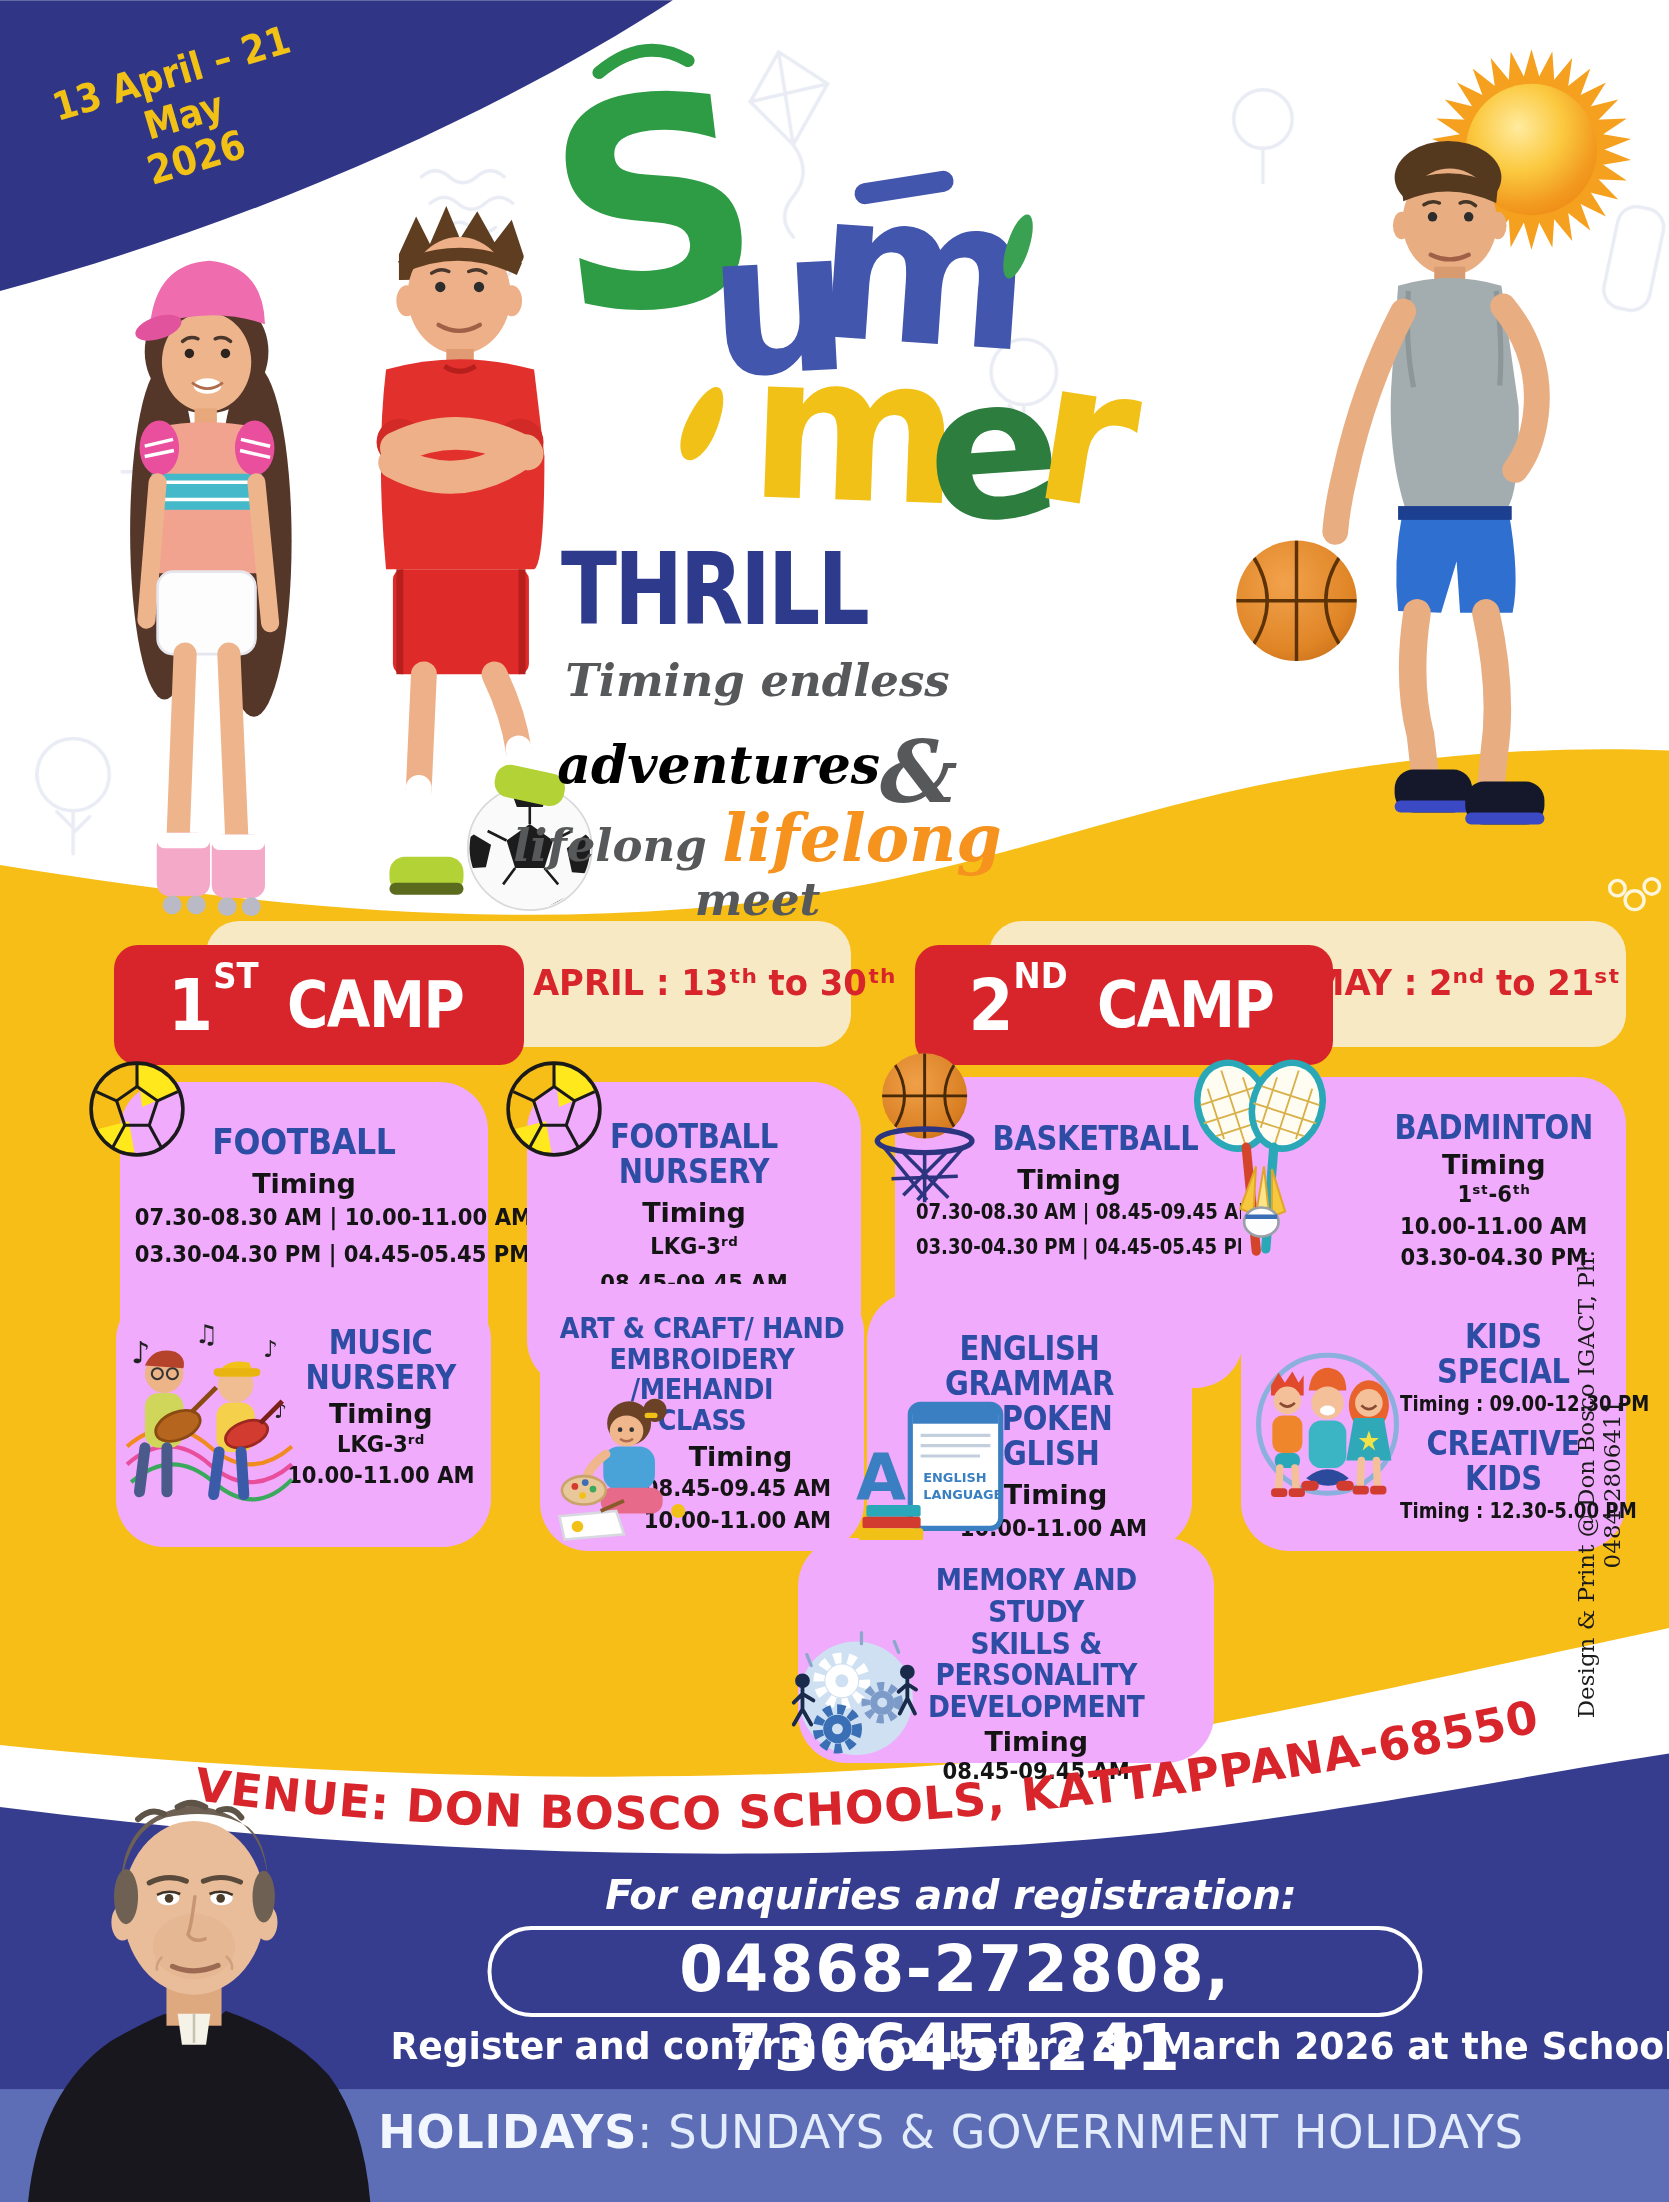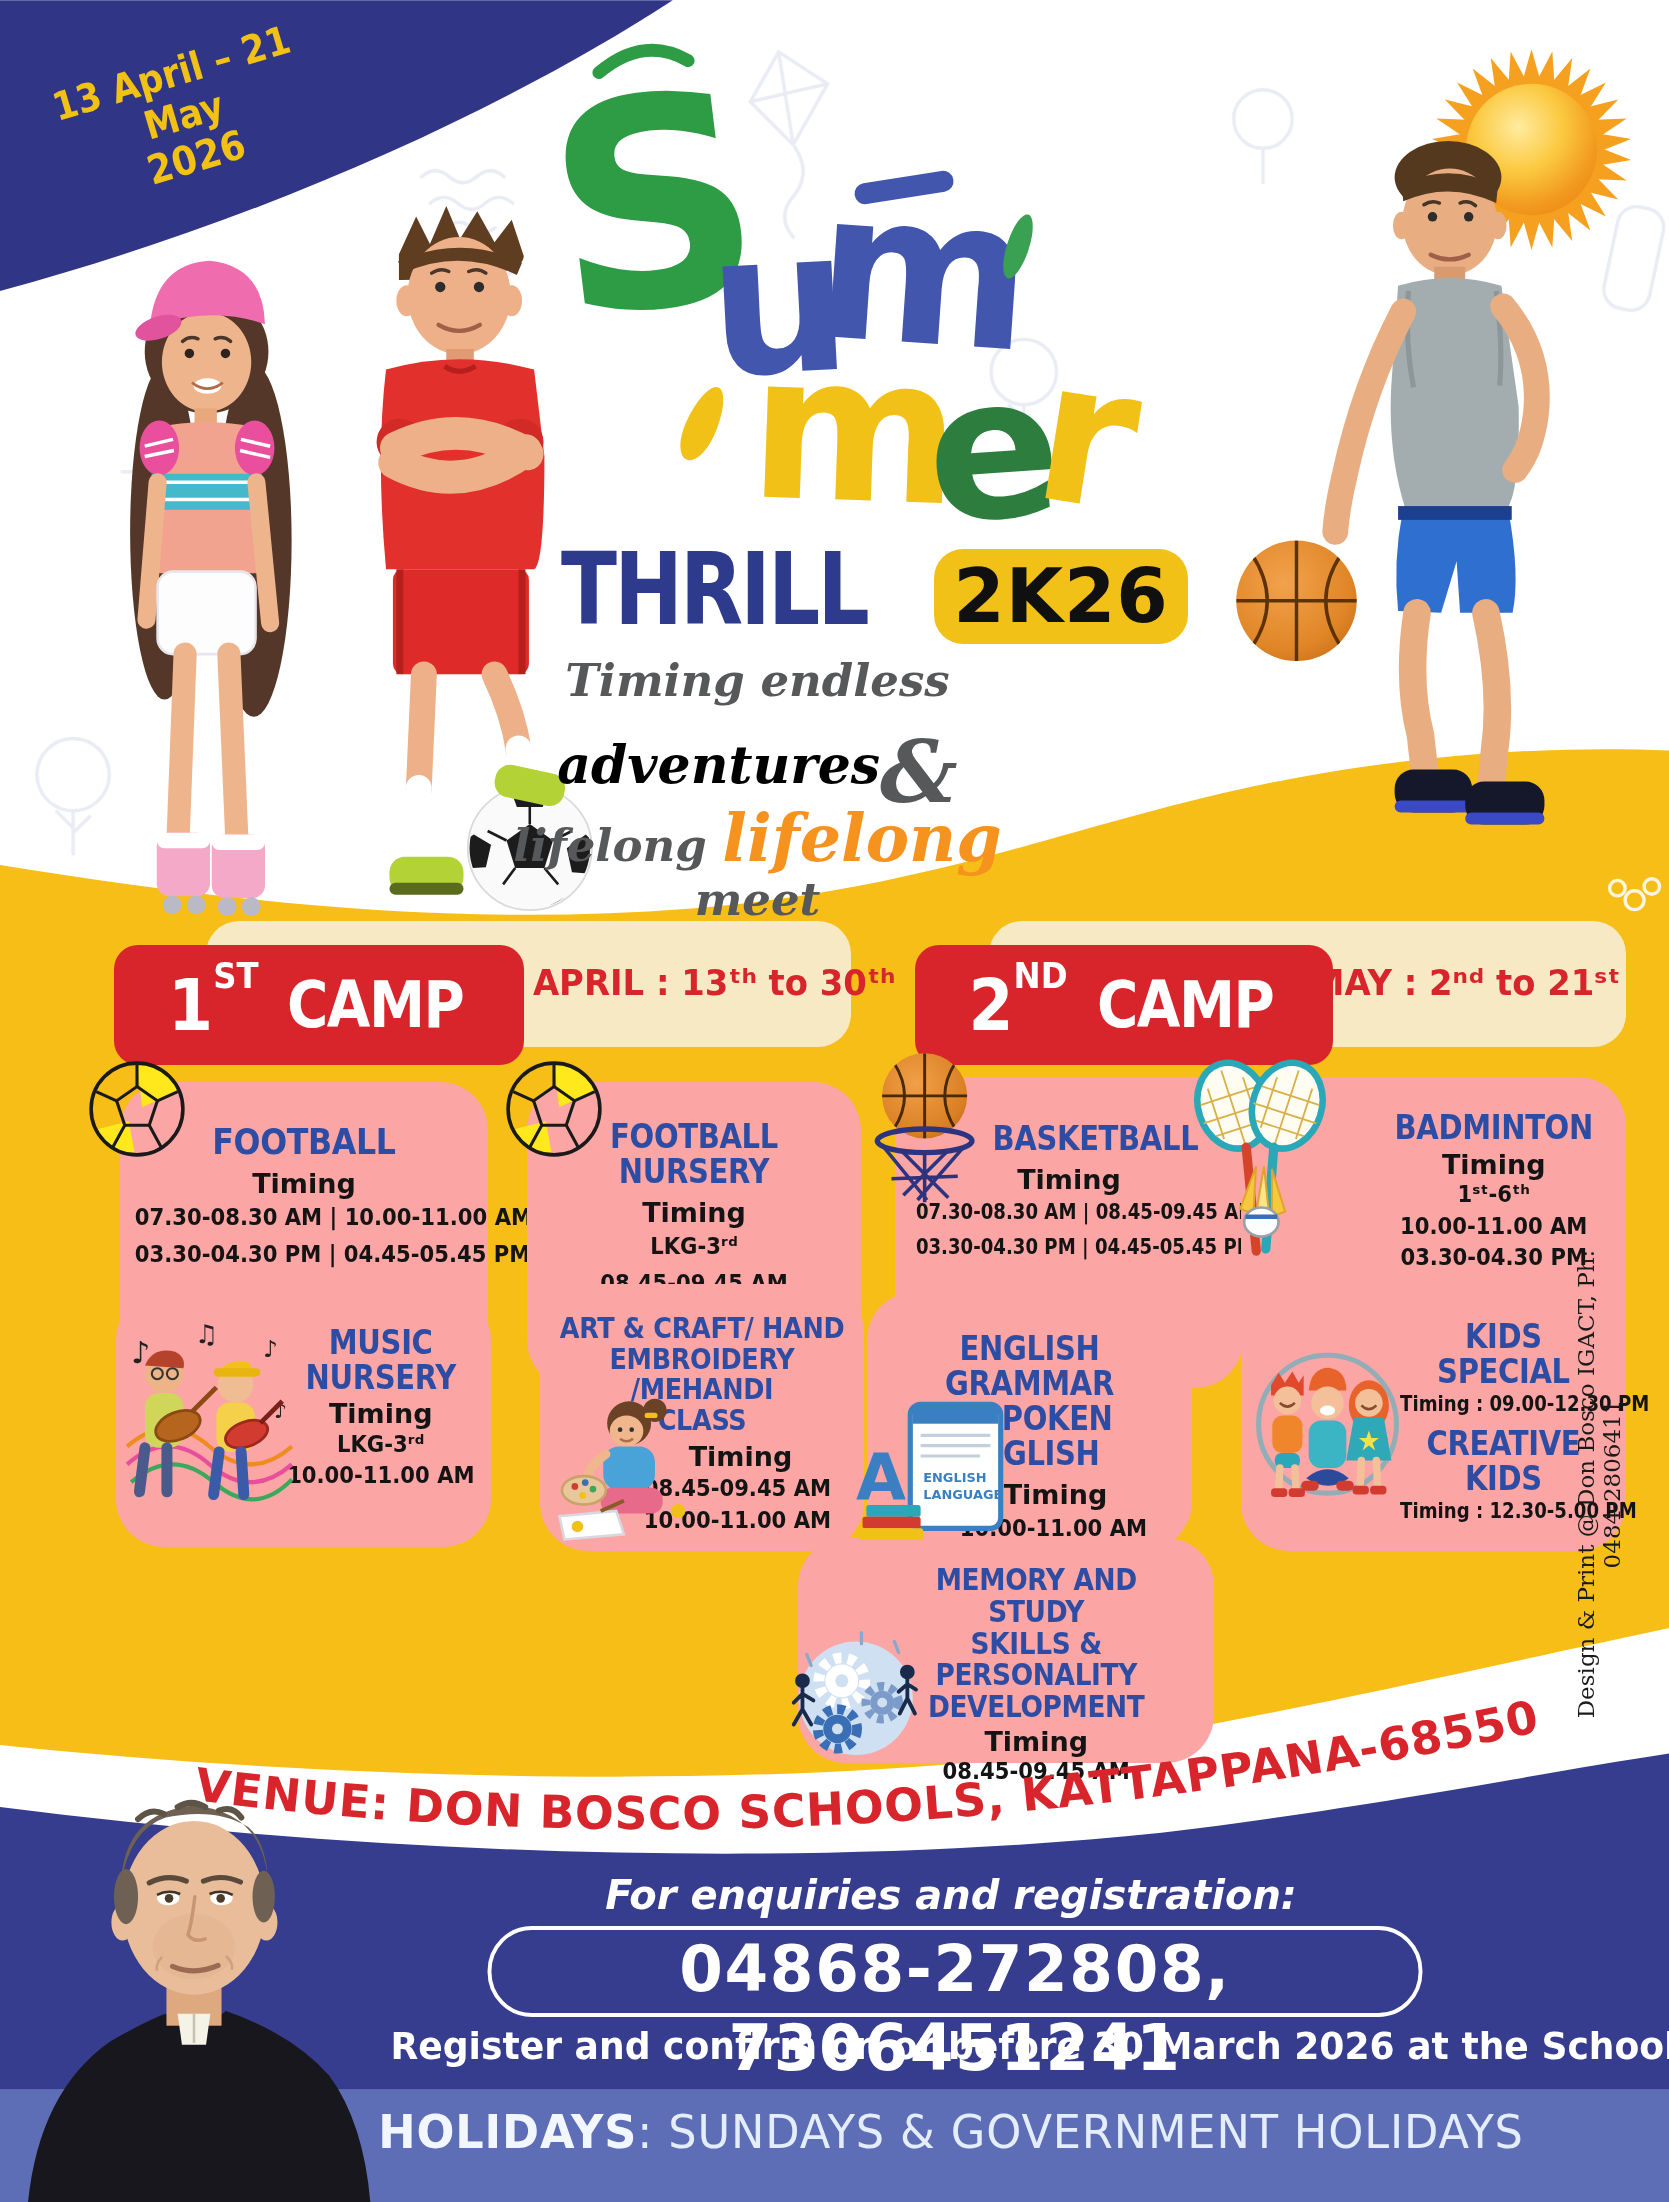--- a/index.html
+++ b/index.html
@@ -37,21 +37,21 @@
   .cream-bar{position:absolute;background:#f7e9c4;border-radius:33px;height:126px;}
   .red-box{position:absolute;background:#d7252b;border-radius:24px;height:120px;color:#fff;
     display:flex;align-items:center;justify-content:center;font-weight:900;}
   .red-box .num{font-size:72px;transform:scaleX(.9);}
   .red-box .sup-ord{font-size:36px;vertical-align:.55em;position:relative;top:-22.4px;}
   .red-box .word{font-size:64px;margin-left:12px;transform:scaleX(.88);letter-spacing:-1.7px;}
   .sched{position:absolute;color:#d7252b;font-weight:800;font-size:36px;text-align:center;
     transform:scaleX(.94);white-space:nowrap;}
 
   
-  .card{position:absolute;background:#fca5a5;border-radius:48px;text-align:center;color:#141414;}
+  .card{position:absolute;background:#f0abfc;border-radius:48px;text-align:center;color:#141414;}
   .ct{color:#2d4da4;font-weight:900;font-size:33px;line-height:1.06;letter-spacing:-0.4px;
       transform:scaleX(.88);}
   .tim{font-size:27px;font-weight:700;margin-top:6.9px;}
   .tl{font-size:23px;font-weight:700;line-height:1.6;white-space:nowrap;transform:scaleX(.92);}
   .tl2{font-size:20.6px;font-weight:700;line-height:1.7;white-space:nowrap;transform:scaleX(.88);}
 
   
   .enq{left:482px;top:1872px;width:938px;text-align:center;color:#ffffff;font-style:italic;
        font-weight:700;font-size:40px;}
   .pill{left:478px;top:1926px;width:946px;height:83px;border:4.3px solid #ffffff;border-radius:45px;
@@ -298,21 +298,20 @@
     <span class="tletter" style="left:927px;top:351px;font-size:196px;color:#2c7d3e;transform:rotate(-4deg);">e</span>
     <span class="tletter" style="left:1039px;top:337px;font-size:198px;color:#f1c117;transform:rotate(9deg);">r</span>
     <svg class="abs" width="103" height="43" viewBox="0 0 120 50" style="left:592px;top:40px;">
       <path d="M8,38 Q60,-6 112,24" stroke="#2e9b45" stroke-width="15" fill="none" stroke-linecap="round"></path>
     </svg>
     <span class="acc-comma" style="left:687px;top:384px;width:31px;height:79px;transform:rotate(24deg);"></span>
     <span class="acc-sprout" style="left:1007px;top:213px;width:22.4px;height:67px;transform:rotate(18deg);"></span>
   </div>
 
   <div class="abs thrill">THRILL</div>
-  <div class="abs badge2k">2K26</div>
 
   <div class="abs tagline">
     <div class="r1"><span>Timing endless </span><span class="hl1">adventures</span><span class="amp">&amp;</span></div>
     <div class="r2"><span>lifelong </span><span class="hl2">lifelong</span><span> meet</span></div>
   </div>
 
   <div class="cream-bar" style="left:206px;top:921px;width:645px;"></div>
   <div class="red-box" style="left:114px;top:945px;width:410px;">
     <span class="num"><span>1</span><span class="sup-ord">ST</span></span>
     <span class="word">CAMP</span>

